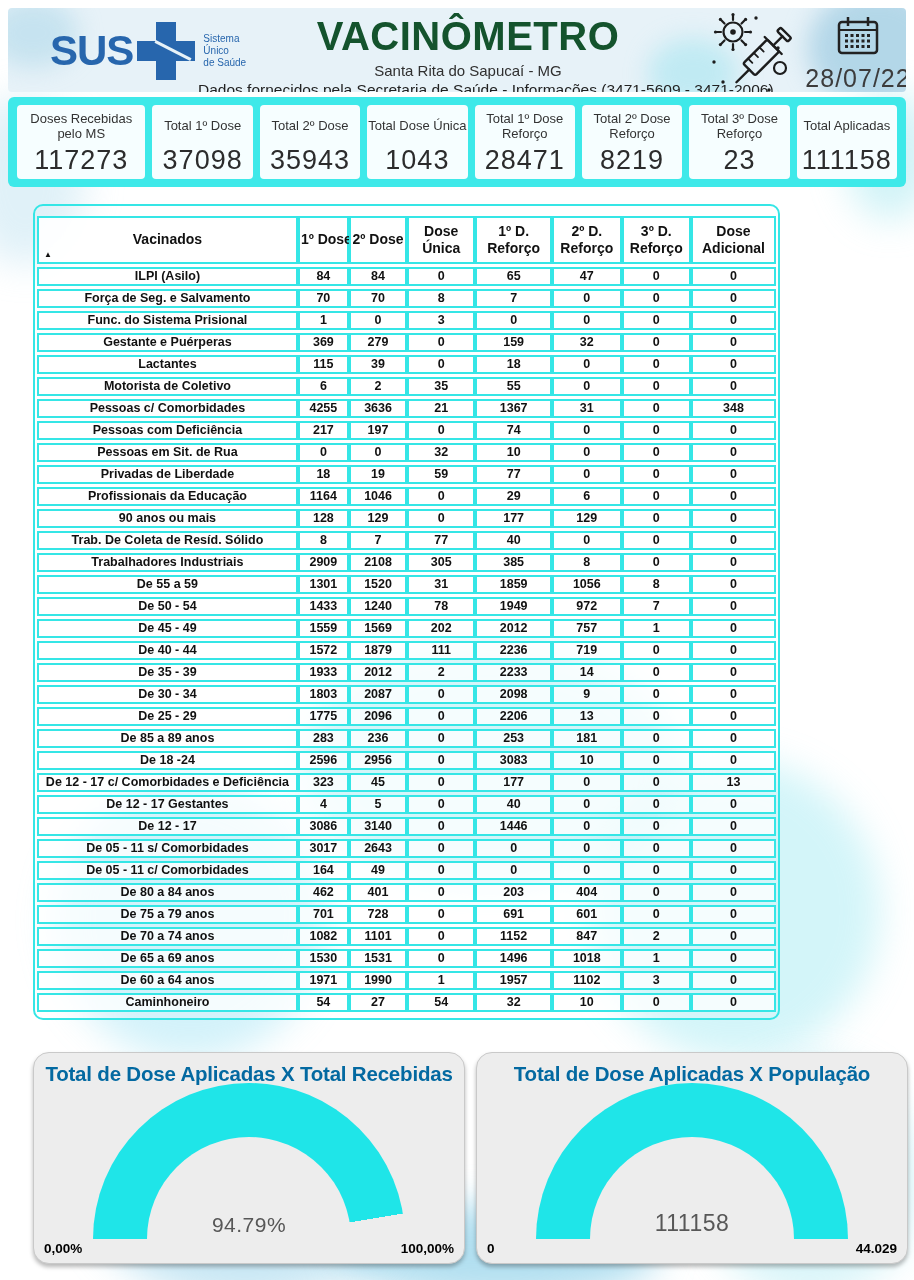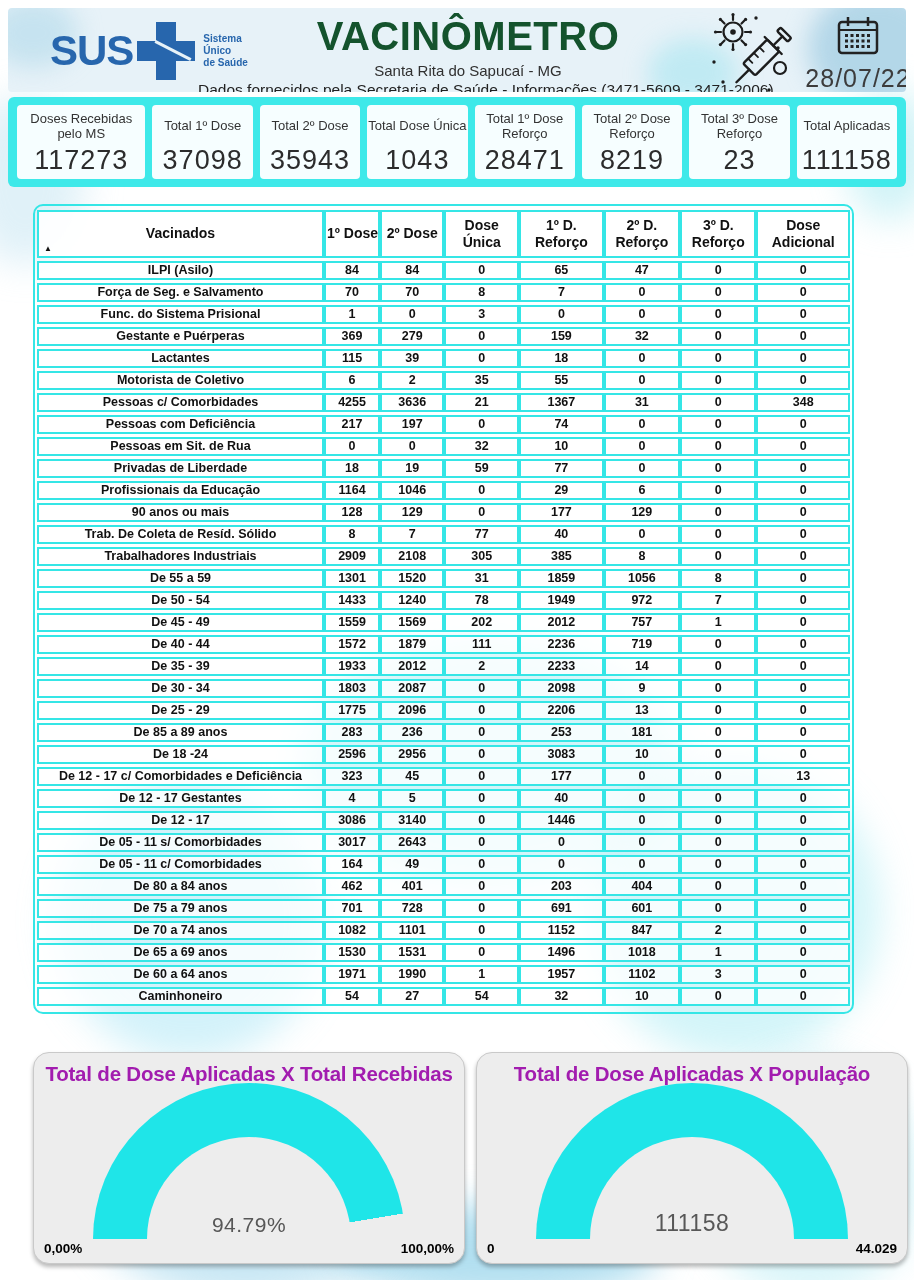--- a/index.html
+++ b/index.html
@@ -16,21 +16,21 @@
     position:absolute;left:8px;top:8px;width:898px;height:84px;
     background:#e7f2f8;border-radius:4px;z-index:1;overflow:hidden;
   }
   .header-blob{position:absolute;border-radius:50%;filter:blur(12px);pointer-events:none;}
   .logo-group{position:absolute;left:42px;top:14px;display:flex;align-items:center;z-index:2;}
   .sus-text{font-size:42px;font-weight:700;color:#2766ad;letter-spacing:-1px;line-height:58px;}
   .sus-cross{position:relative;width:58px;height:58px;margin-left:4px;}
   .sus-cross .c-v{position:absolute;left:19px;top:0;width:20px;height:58px;background:#2766ad;}
   .sus-cross .c-h{position:absolute;left:0;top:19px;width:58px;height:20px;background:#2766ad;}
   .sus-cross .c-diag{position:absolute;left:16px;top:27px;width:40px;height:3px;background:#e7f2f8;transform:rotate(27deg);}
-  .sus-sub{margin-left:8px;font-size:10px;font-weight:700;color:#2766ad;line-height:1.2;}
+  .sus-sub{margin-left:8px;font-size:10px;font-weight:400;color:#2766ad;line-height:1.2;}
   .title-block{position:absolute;left:190px;top:6px;width:540px;text-align:center;z-index:2;}
   .main-title{font-size:40px;font-weight:700;color:#14532d;letter-spacing:.5px;}
   .sub1{font-size:15px;color:#303030;margin-top:3px;}
   .sub2{font-size:15.5px;color:#222;margin-top:2px;white-space:nowrap;}
   .vs-icon{position:absolute;left:698px;top:4px;z-index:2;}
   .date-block{position:absolute;left:790px;top:8px;width:120px;text-align:center;z-index:2;}
   .date-text{font-size:25px;color:#3c3c3c;margin-top:4px;letter-spacing:1px;}
   
   .summary-strip{
     position:absolute;left:8px;top:97px;width:898px;height:90px;z-index:1;
@@ -43,22 +43,22 @@
     padding-top:6px;box-sizing:border-box;min-width:0;
   }
   .sum-card.wide{flex:1.28;}
   .sum-label{
     height:31px;display:flex;align-items:center;justify-content:center;text-align:center;
     font-size:13px;color:#333;line-height:1.12;
   }
   .sum-value{font-size:27px;color:#2c2c2c;letter-spacing:1px;margin-top:3px;}
   
   .table-wrap{
-    position:absolute;left:33px;top:204px;width:821px;z-index:1;
-    border:2px solid #35e6e6;border-radius:10px;padding:1px 2px 3px;box-sizing:border-box;
+    position:absolute;left:33px;top:204px;width:747px;z-index:1;
+    border:2px solid #35e6e6;border-radius:10px;padding:7px 2px 3px;box-sizing:border-box;
     background:transparent;
   }
   table.vac{width:100%;border-collapse:separate;border-spacing:0 3px;table-layout:fixed;}
   table.vac th{
     border:2px solid #35e6e6;background:rgba(255,255,255,.9);
     height:44px;font-size:14px;font-weight:700;color:#111;
     vertical-align:middle;text-align:center;padding:0 1px;position:relative;line-height:1.25;
   }
   table.vac th.nowrap{white-space:nowrap;}
   table.vac td{
@@ -68,21 +68,21 @@
   }
   .sort-arrow{position:absolute;left:5px;bottom:3px;font-size:8px;color:#111;line-height:1;cursor:pointer;}
   
   .gauge-row{position:absolute;left:33px;top:1052px;width:875px;display:flex;gap:11px;z-index:1;}
   .gauge-card{
     position:relative;flex:1;height:210px;background:#ededed;
     border:1px solid #c9c9c9;border-radius:16px;
     box-shadow:0 3px 4px rgba(0,0,0,.28);
     overflow:hidden;
   }
-  .g-title{margin-top:9px;text-align:center;font-size:20.5px;font-weight:700;color:#a21caf;letter-spacing:-.2px;}
+  .g-title{margin-top:9px;text-align:center;font-size:20.5px;font-weight:700;color:#0369a1;letter-spacing:-.2px;}
   .g-area{position:absolute;left:50%;transform:translateX(-50%);bottom:24px;width:312px;height:156px;}
   .g-arc{position:absolute;left:0;bottom:0;width:312px;height:156px;overflow:hidden;}
   .g-arc::before{
     content:"";position:absolute;left:0;bottom:-156px;width:312px;height:312px;border-radius:50%;
     background:conic-gradient(from 270deg,#1fe5e8 0deg var(--ang,180deg),transparent var(--ang,180deg) 360deg);
   }
   .g-hole{
     position:absolute;left:50%;transform:translateX(-50%);bottom:0;width:204px;height:102px;
     background:#ededed;border-radius:204px 204px 0 0;
   }

